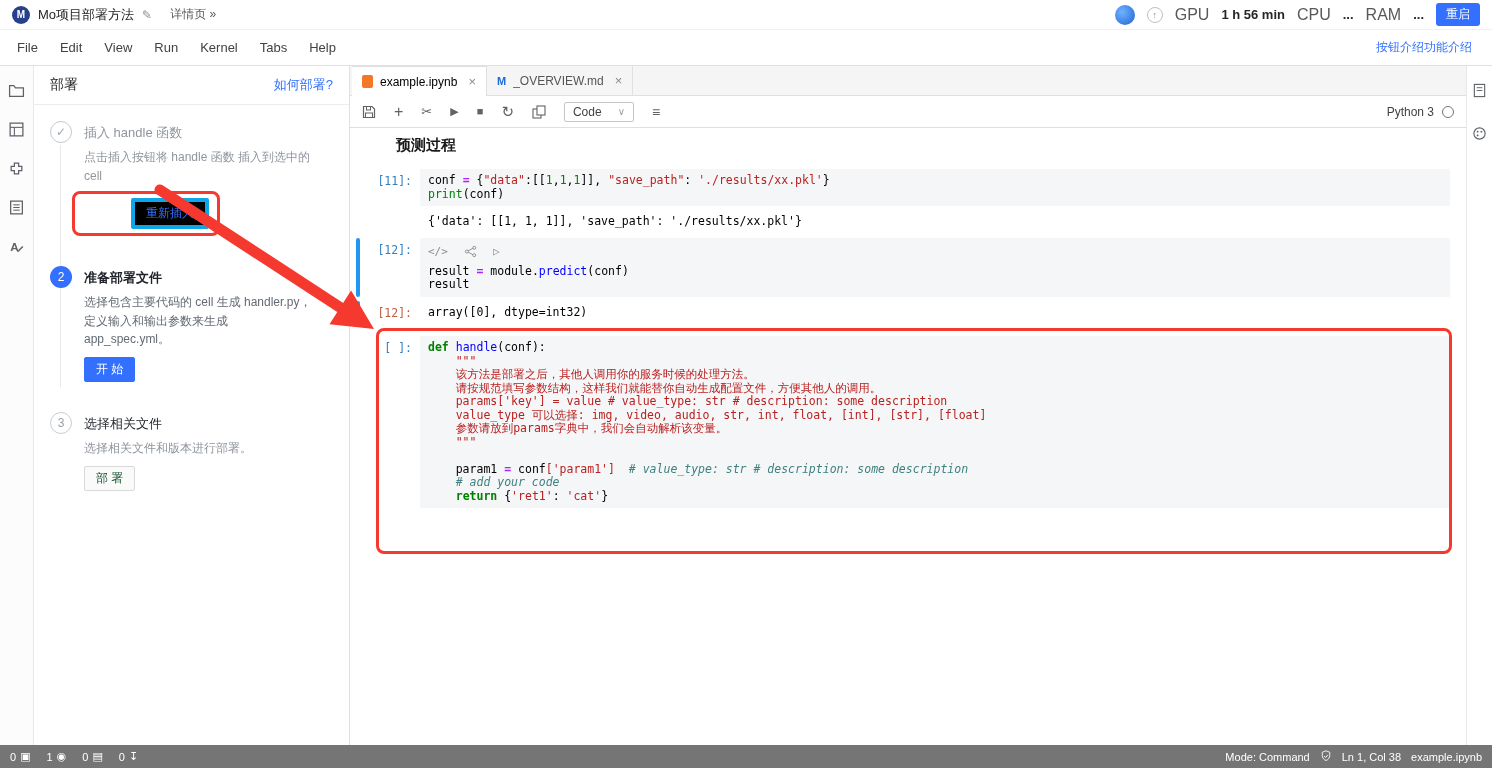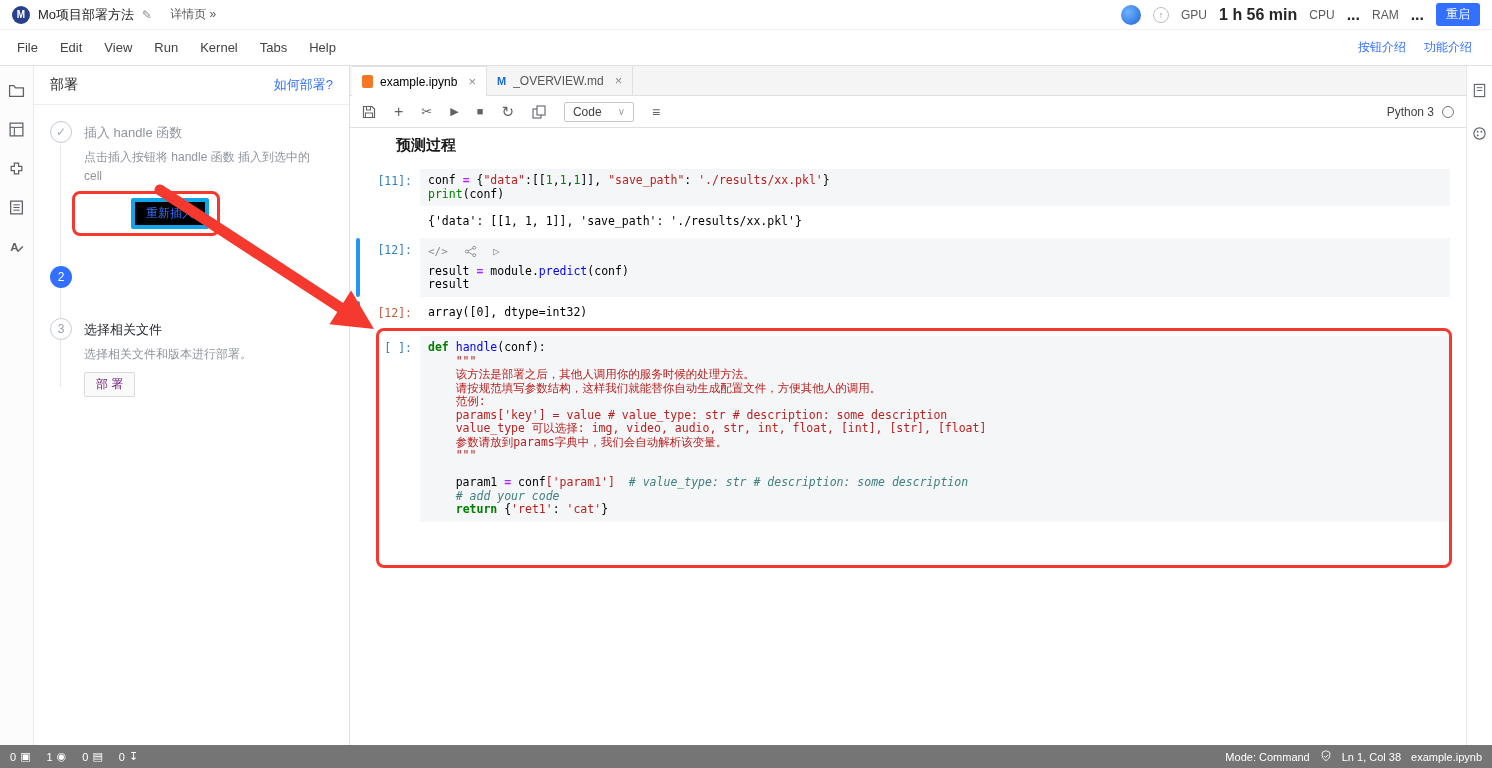--- a/index.html
+++ b/index.html
@@ -8,28 +8,28 @@
 
   
   .topbar { height:30px; display:flex; align-items:center; padding:0 12px; gap:8px; border-bottom:1px solid #f0f0f0; background:#fff; }
   .logo-circle { width:18px; height:18px; border-radius:50%; background:#27408b; color:#fff; font-size:10px; font-weight:bold; display:flex; align-items:center; justify-content:center; }
   .tb-title { font-size:13px; color:#262626; }
   .edit-ic { color:#8c8c8c; font-size:12px; }
   .tb-detail { color:#595959; font-size:12px; margin-left:10px; }
   .tb-right { margin-left:auto; display:flex; align-items:center; gap:12px; }
   .avatar { width:20px; height:20px; border-radius:50%; background:radial-gradient(circle at 35% 35%, #6fb3ff, #1f63d6); }
   .circ-ic { width:16px; height:16px; border-radius:50%; border:1px solid #bfbfbf; color:#8c8c8c; font-size:9px; display:flex; align-items:center; justify-content:center; }
-  .res-lab { color:#595959; font-size:12px; }
-  .res-val { color:#262626; font-size:16px; font-weight:bold; }
+  .res-lab { color:#595959; font-size:16px; }
+  .res-val { color:#262626; font-size:13px; font-weight:bold; }
   .restart-btn { background:#3370ff; color:#fff; font-size:12px; border:none; border-radius:3px; padding:3px 10px; }
 
   
   .menubar { height:36px; display:flex; align-items:center; padding:0 6px; border-bottom:1px solid #e0e0e0; background:#fff; }
   .menu-item { padding:0 11px; font-size:13px; color:#424242; }
-  .menu-right { margin-left:auto; display:flex; gap:18px; padding-right:14px; }
+  .menu-right { margin-left:auto; display:flex; padding-right:14px; }
   .menu-link { color:#3370ff; font-size:12px; }
 
   
   .workspace { display:flex; height:679px; }
   .icon-strip { width:34px; border-right:1px solid #e8e8e8; background:#fcfcfc; display:flex; flex-direction:column; align-items:center; padding-top:16px; gap:22px; }
   .strip-ic { width:17px; height:17px; color:#5f6368; display:flex; align-items:center; justify-content:center; }
 
   
   .left-panel { width:316px; border-right:1px solid #e0e0e0; background:#fff; display:flex; flex-direction:column; }
   .lp-header { display:flex; align-items:center; justify-content:space-between; padding:10px 16px; border-bottom:1px solid #ededed; }
@@ -44,21 +44,21 @@
   .c-wait { border:1px solid #c9ced6; color:#9aa0ab; }
   .step-title { font-size:13px; margin:3px 0 6px; }
   .t-done { color:#8f959e; }
   .t-active { color:#1f2329; font-weight:bold; }
   .t-wait { color:#1f2329; }
   .step-desc { font-size:12px; line-height:1.55; color:#8f959e; max-width:230px; }
   .d-active { color:#646a73; }
   .btn { font-size:12px; padding:3px 11px; border-radius:2px; cursor:pointer; }
   .btn-outline-blue { background:#000000; border:4px solid #0ea5e9; color:#3370ff;margin-left:48px; }
   .btn-blue { background:#3370ff; border:1px solid #3370ff; color:#fff; margin-top:8px; }
-  .btn-disabled { background:#fafafa; border:1px solid #d9d9d9; color:#701a75; margin-top:8px; }
+  .btn-disabled { background:#fafafa; border:1px solid #d9d9d9; color:#14532d; margin-top:8px; }
   .red-btn-box { display:inline-block; border:3px solid #f5392f; border-radius:8px; padding:4px 8px; margin:6px 0 0 -12px; }
 
   
   .main { flex:1; min-width:0; display:flex; flex-direction:column; background:#fff; }
   .tabbar { height:30px; background:#f5f5f5; border-bottom:1px solid #e0e0e0; display:flex; align-items:stretch; padding-left:2px; }
   .tab { display:flex; align-items:center; gap:7px; padding:0 10px; font-size:12px; color:#555; border-right:1px solid #e0e0e0; }
   .tab.active { background:#fff; color:#000; border-top:1px solid #e0e0e0; margin-bottom:-1px; }
   .tab-close { color:#8c8c8c; font-size:13px; margin-left:4px; }
   .nb-icon { width:11px; height:13px; background:#f37726; border-radius:2px; }
   .md-icon { color:#1e6bd6; font-weight:bold; font-size:11px; }
@@ -194,20 +194,25 @@
           <div class="step-title t-done">插入 handle 函数</div>
           <div class="step-desc">点击插入按钮将 handle 函数 插入到选中的 cell</div>
           <div class="red-btn-box">
             <button class="btn btn-outline-blue">重新插入</button>
           </div>
         </div>
       </div>
 
       <div class="step">
         <div class="step-circle c-active">2</div>
+        <div class="step-body">
+          <div class="step-title t-active">准备部署文件</div>
+          <div class="step-desc d-active">选择包含主要代码的 cell 生成 handler.py，定义输入和输出参数来生成 app_spec.yml。</div>
+          <button class="btn btn-blue">开 始</button>
+        </div>
       </div>
 
       <div class="step">
         <div class="step-circle c-wait">3</div>
         <div class="step-body">
           <div class="step-title t-wait">选择相关文件</div>
           <div class="step-desc">选择相关文件和版本进行部署。</div>
           <button class="btn btn-disabled">部 署</button>
         </div>
       </div>
@@ -318,21 +323,20 @@
         <div class="red-cell-box"></div>
         <div class="cellrow">
           <div class="collapser"></div>
           <div class="prompt p-in">[ ]:</div>
           <div class="editor">
               <div>
                 <div class="cm-line"><span class="t-k">def</span><span class="t-n"> </span><span class="t-f">handle</span><span class="t-n">(conf):</span></div>
                 <div class="cm-line"><span class="t-d">    """</span></div>
                 <div class="cm-line"><span class="t-d">    该方法是部署之后，其他人调用你的服务时候的处理方法。</span></div>
                 <div class="cm-line"><span class="t-d">    请按规范填写参数结构，这样我们就能替你自动生成配置文件，方便其他人的调用。</span></div>
-                <div class="cm-line"><span class="t-d">    范例:</span></div>
                 <div class="cm-line"><span class="t-d">    params['key'] = value # value_type: str # description: some description</span></div>
                 <div class="cm-line"><span class="t-d">    value_type 可以选择: img, video, audio, str, int, float, [int], [str], [float]</span></div>
                 <div class="cm-line"><span class="t-d">    参数请放到params字典中，我们会自动解析该变量。</span></div>
                 <div class="cm-line"><span class="t-d">    """</span></div>
                 <div class="cm-line">&nbsp;</div>
                 <div class="cm-line"><span class="t-n">    param1 </span><span class="t-o">= </span><span class="t-n">conf</span><span class="t-s">['param1']</span><span class="t-n">  </span><span class="t-c"># value_type: str # description: some description</span></div>
                 <div class="cm-line"><span class="t-c">    # add your code</span></div>
                 <div class="cm-line"><span class="t-n">    </span><span class="t-k">return</span><span class="t-n"> {</span><span class="t-s">'ret1'</span><span class="t-n">: </span><span class="t-s">'cat'</span><span class="t-n">}</span></div>
               </div>
             </div>

